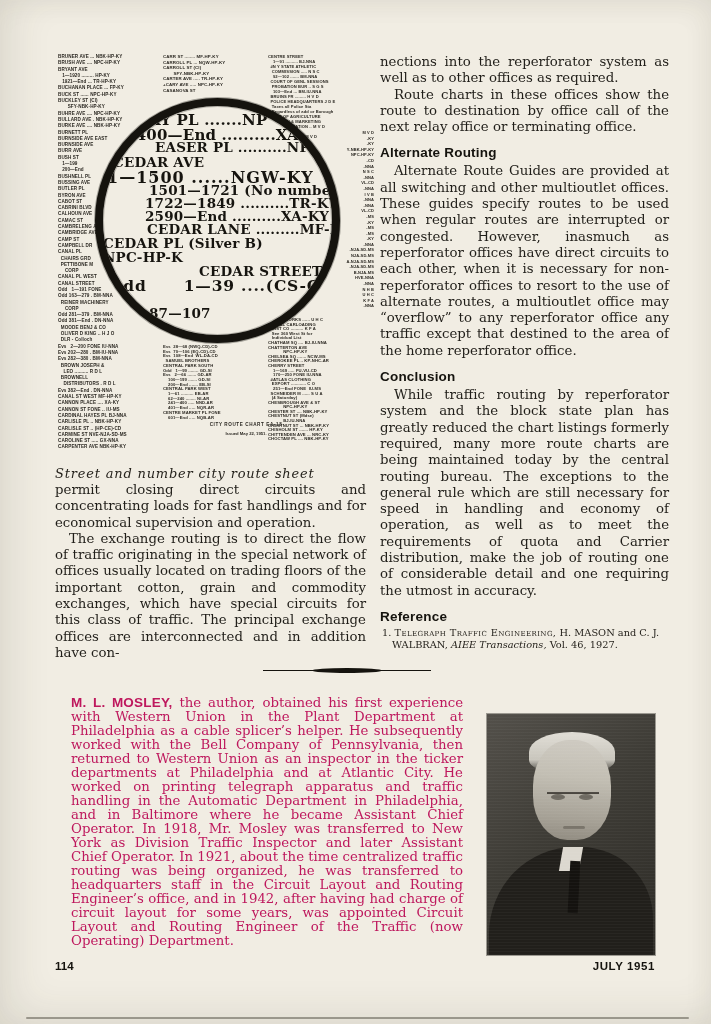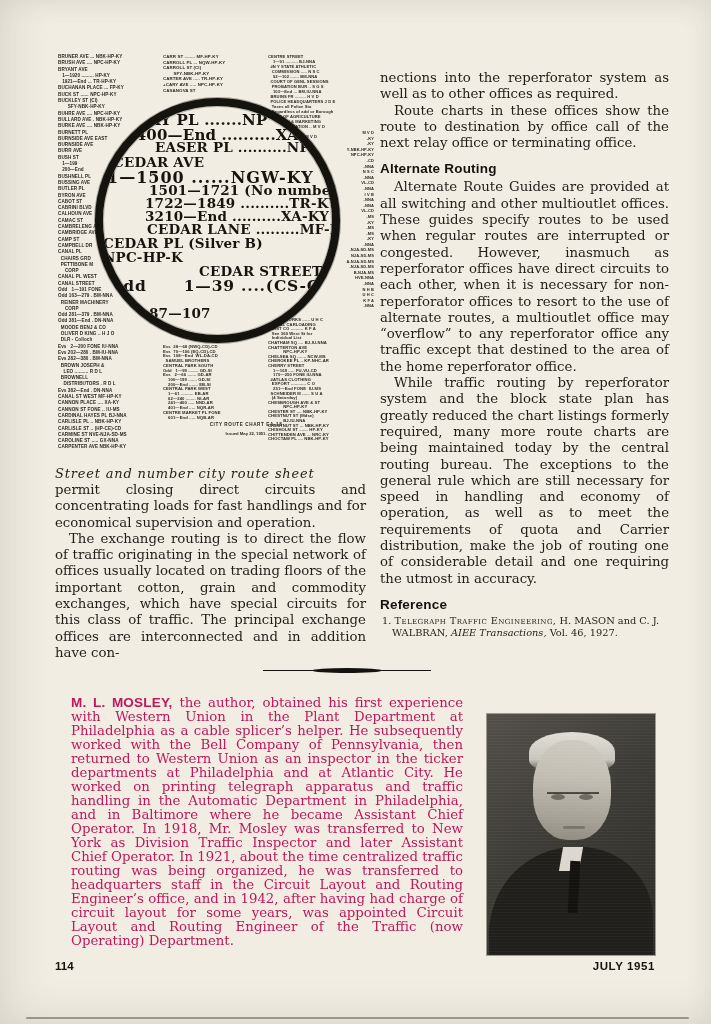--- a/index.html
+++ b/index.html
@@ -38,21 +38,21 @@
   .mag-line:nth-of-type(11){top:143px;left:0px;}
   .mag-line:nth-of-type(12){top:157px;left:96px;}
   .mag-line:nth-of-type(13){top:170px;left:6px;font-size:15.5px;letter-spacing:.8px;}
   .mag-line:nth-of-type(14){top:185px;left:10px;margin-top:42px;}
   .mag-line:nth-of-type(15){top:199px;left:46px;}
   .mag-line:nth-of-type(16){top:212px;left:46px;}
   .caption{position:absolute;left:0;top:414px;width:100%;text-align:left;
         font-family:"DejaVu Serif",serif;font-style:italic;font-size:13px;letter-spacing:.8px;color:#26231d;}
   
   .left-col{position:absolute;left:55px;top:482px;width:311px;}
-  .right-col{position:absolute;left:380px;top:54px;width:289px;margin-top:16px;}
+  .right-col{position:absolute;left:380px;top:54px;width:289px;}
   .body-p{margin:0;font-family:"DejaVu Serif",serif;font-size:13.3px;line-height:16.3px;
         text-align:justify;color:#201e19;}
   .ind{text-indent:14px;}
   .sec-h{margin:10px 0 3px 0;font-family:"Liberation Sans",sans-serif;font-weight:700;
         font-size:13.5px;color:#15130e;letter-spacing:.2px;}
   .reference{font-family:"DejaVu Serif",serif;font-size:9.8px;line-height:12.5px;color:#26231d;
         padding-left:12px;text-indent:-10px;}
   .smallcaps{font-variant:small-caps;letter-spacing:.4px;}
   .ital{font-style:italic;}
   
@@ -262,21 +262,21 @@
       <div class="cf2">Issued May 22, 1951.</div>
     </div>
     <div class="magnifier">
       <span class="mag-line">WAY PL .......NP</span>
       <span class="mag-line">4400—End ..........XA</span>
       <span class="mag-line">EASER PL ..........NPC-HP-K</span>
       <span class="mag-line">CEDAR AVE</span>
       <span class="mag-line">1—1500 ......NGW-KY</span>
       <span class="mag-line">1501—1721 (No numbers)</span>
       <span class="mag-line">1722—1849 ..........TR-KY</span>
-      <span class="mag-line">3210—End ..........XA-KY</span>
+      <span class="mag-line">2590—End ..........XA-KY</span>
       <span class="mag-line">CEDAR LANE .........MF-HP-KY</span>
       <span class="mag-line">CEDAR PL (Silver B)</span>
       <span class="mag-line">NPC-HP-K</span>
       <span class="mag-line">CEDAR STREET</span>
       <span class="mag-line">Odd      1—39 ....(CS-CD)</span>
       <span class="mag-line">41—85 ....(EQ-C</span>
       <span class="mag-line">87—107</span>
     </div>
     <div class="caption">Street and number city route sheet</div>
   </section>
@@ -284,20 +284,21 @@
   <section class="left-col">
     <p class="body-p">permit closing direct circuits and concentrating loads for fast handlings and for economical supervision and operation.</p>
     <p class="body-p ind">The exchange routing is to direct the flow of traffic originating in the special network of offices usually located on trading floors of the important cotton, grain and commodity exchanges, which have special circuits for this class of traffic. The principal exchange offices are interconnected and in addition have con-</p>
   </section>
 
   <section class="right-col">
     <p class="body-p">nections into the reperforator system as well as to other offices as required.</p>
     <p class="body-p ind">Route charts in these offices show the route to destination by office call of the next relay office or terminating office.</p>
     <h3 class="sec-h">Alternate Routing</h3>
     <p class="body-p ind">Alternate Route Guides are provided at all switching and other multioutlet offices. These guides specify routes to be used when regular routes are interrupted or congested. However, inasmuch as reperforator offices have direct circuits to each other, when it is necessary for non-reperforator offices to resort to the use of alternate routes, a multioutlet office may “overflow” to any reperforator office any traffic except that destined to the area of the home reperforator office.</p>
+    <h3 class="sec-h">Conclusion</h3>
     <p class="body-p ind">While traffic routing by reperforator system and the block state plan has greatly reduced the chart listings formerly required, many more route charts are being maintained today by the central routing bureau. The exceptions to the general rule which are still necessary for speed in handling and economy of operation, as well as to meet the requirements of quota and Carrier distribution, make the job of routing one of considerable detail and one requiring the utmost in accuracy.</p>
     <h3 class="sec-h">Reference</h3>
     <div class="reference">
       <span>1.</span>
       <span class="smallcaps">Telegraph Traffic Engineering,</span>
       <span>H. MASON and C. J. WALBRAN,</span>
       <span class="ital">AIEE Transactions,</span>
       <span>Vol. 46, 1927.</span>
     </div>
   </section>

